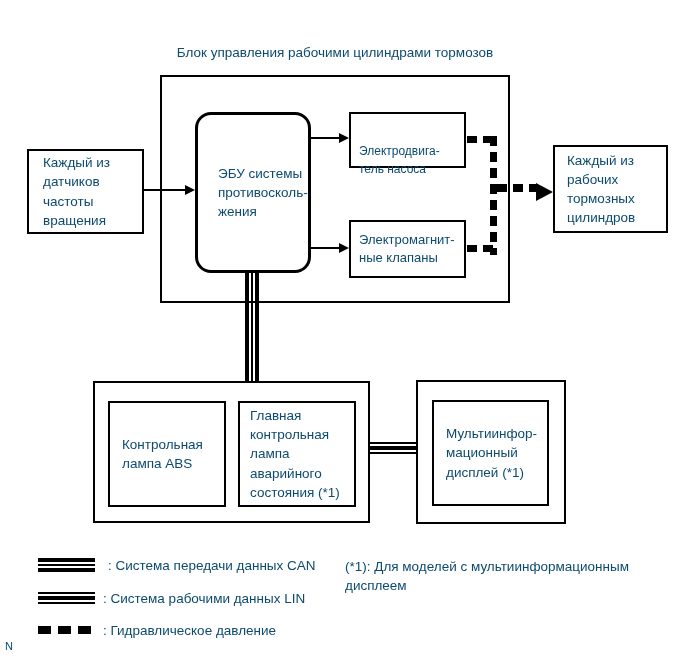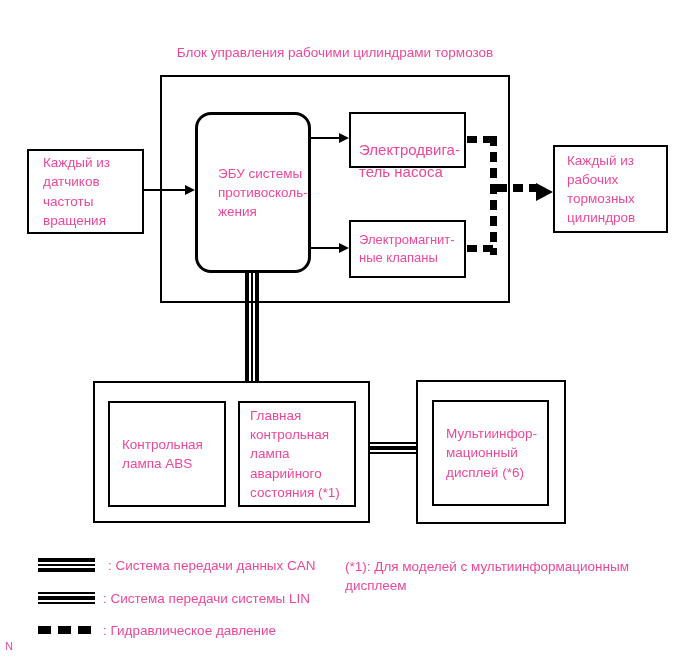--- a/index.html
+++ b/index.html
@@ -1,18 +1,18 @@
 <!DOCTYPE html>
 <html><head>
 <meta charset="utf-8">
 <style>
   html,body{margin:0;padding:0;background:#fff;}
   #canvas{
     position:relative;width:690px;height:659px;background:#ffffff;
-    font-family:"Liberation Sans", sans-serif;color:#ec4899;overflow:hidden;
+    font-family:"Liberation Sans", sans-serif;color:#0c4a6e;overflow:hidden;
   }
   .txt{white-space:pre-line;line-height:1.42;font-size:13.5px;}
   .box{
     position:absolute;box-sizing:border-box;border:2px solid #000;background:#fff;
     display:flex;align-items:center;
   }
   .caption{position:absolute;font-size:13.5px;text-align:center;}
   .arrow-line{position:absolute;height:2px;background:#000;}
   .arrow-head{
     position:absolute;width:0;height:0;
@@ -61,21 +61,21 @@
 жения</span>
   </div>
 
   <div class="arrow-line" style="left:311px;top:137px;width:29px;"></div>
   <div class="arrow-head" style="left:339px;top:133px;"></div>
 
   <div class="arrow-line" style="left:311px;top:247px;width:29px;"></div>
   <div class="arrow-head" style="left:339px;top:243px;"></div>
 
   <div class="box" style="left:349px;top:112px;width:117px;height:56px;padding-left:8px;">
-    <span class="txt" style="font-size:15px;margin-top:41px;">Электродвига-
+    <span class="txt" style="font-size:12px;margin-top:41px;">Электродвига-
 тель насоса</span>
   </div>
 
   <div class="box" style="left:349px;top:220px;width:117px;height:58px;padding-left:8px;">
     <span class="txt" style="font-size:13px;">Электромагнит-
 ные клапаны</span>
   </div>
 
   <div class="dash-h" style="left:467px;top:136px;width:30px;"></div>
   <div class="dash-v" style="left:490px;top:136px;height:119px;"></div>
@@ -108,29 +108,29 @@
   </div>
 
 
   <div class="lin-h" style="left:369px;top:442px;width:47px;"></div>
 
   <div class="box" style="left:416px;top:380px;width:150px;height:144px;background:transparent;"></div>
 
   <div class="box" style="left:432px;top:400px;width:117px;height:106px;padding-left:12px;">
     <span class="txt">Мультиинфор-
 мационный
-дисплей (*6)</span>
+дисплей (*1)</span>
   </div>
 
 
   <div class="can-h" style="left:38px;top:558px;width:57px;"></div>
   <div class="legend-label" style="left:108px;top:558px;">: Система передачи данных CAN</div>
 
   <div class="lin-h" style="left:38px;top:592px;width:57px;"></div>
-  <div class="legend-label" style="left:103px;top:591px;">: Система передачи системы LIN</div>
+  <div class="legend-label" style="left:103px;top:591px;">: Система рабочими данных LIN</div>
 
   <div class="legend-dash" style="left:38px;top:626px;width:53px;"></div>
   <div class="legend-label" style="left:103px;top:623px;">: Гидравлическое давление</div>
 
   <div class="txt" style="position:absolute;left:345px;top:557px;width:330px;">(*1): Для моделей с мультиинформационным
 дисплеем</div>
 
   <div style="position:absolute;left:5px;top:640px;font-size:11px;">N</div>
 
 </div>

